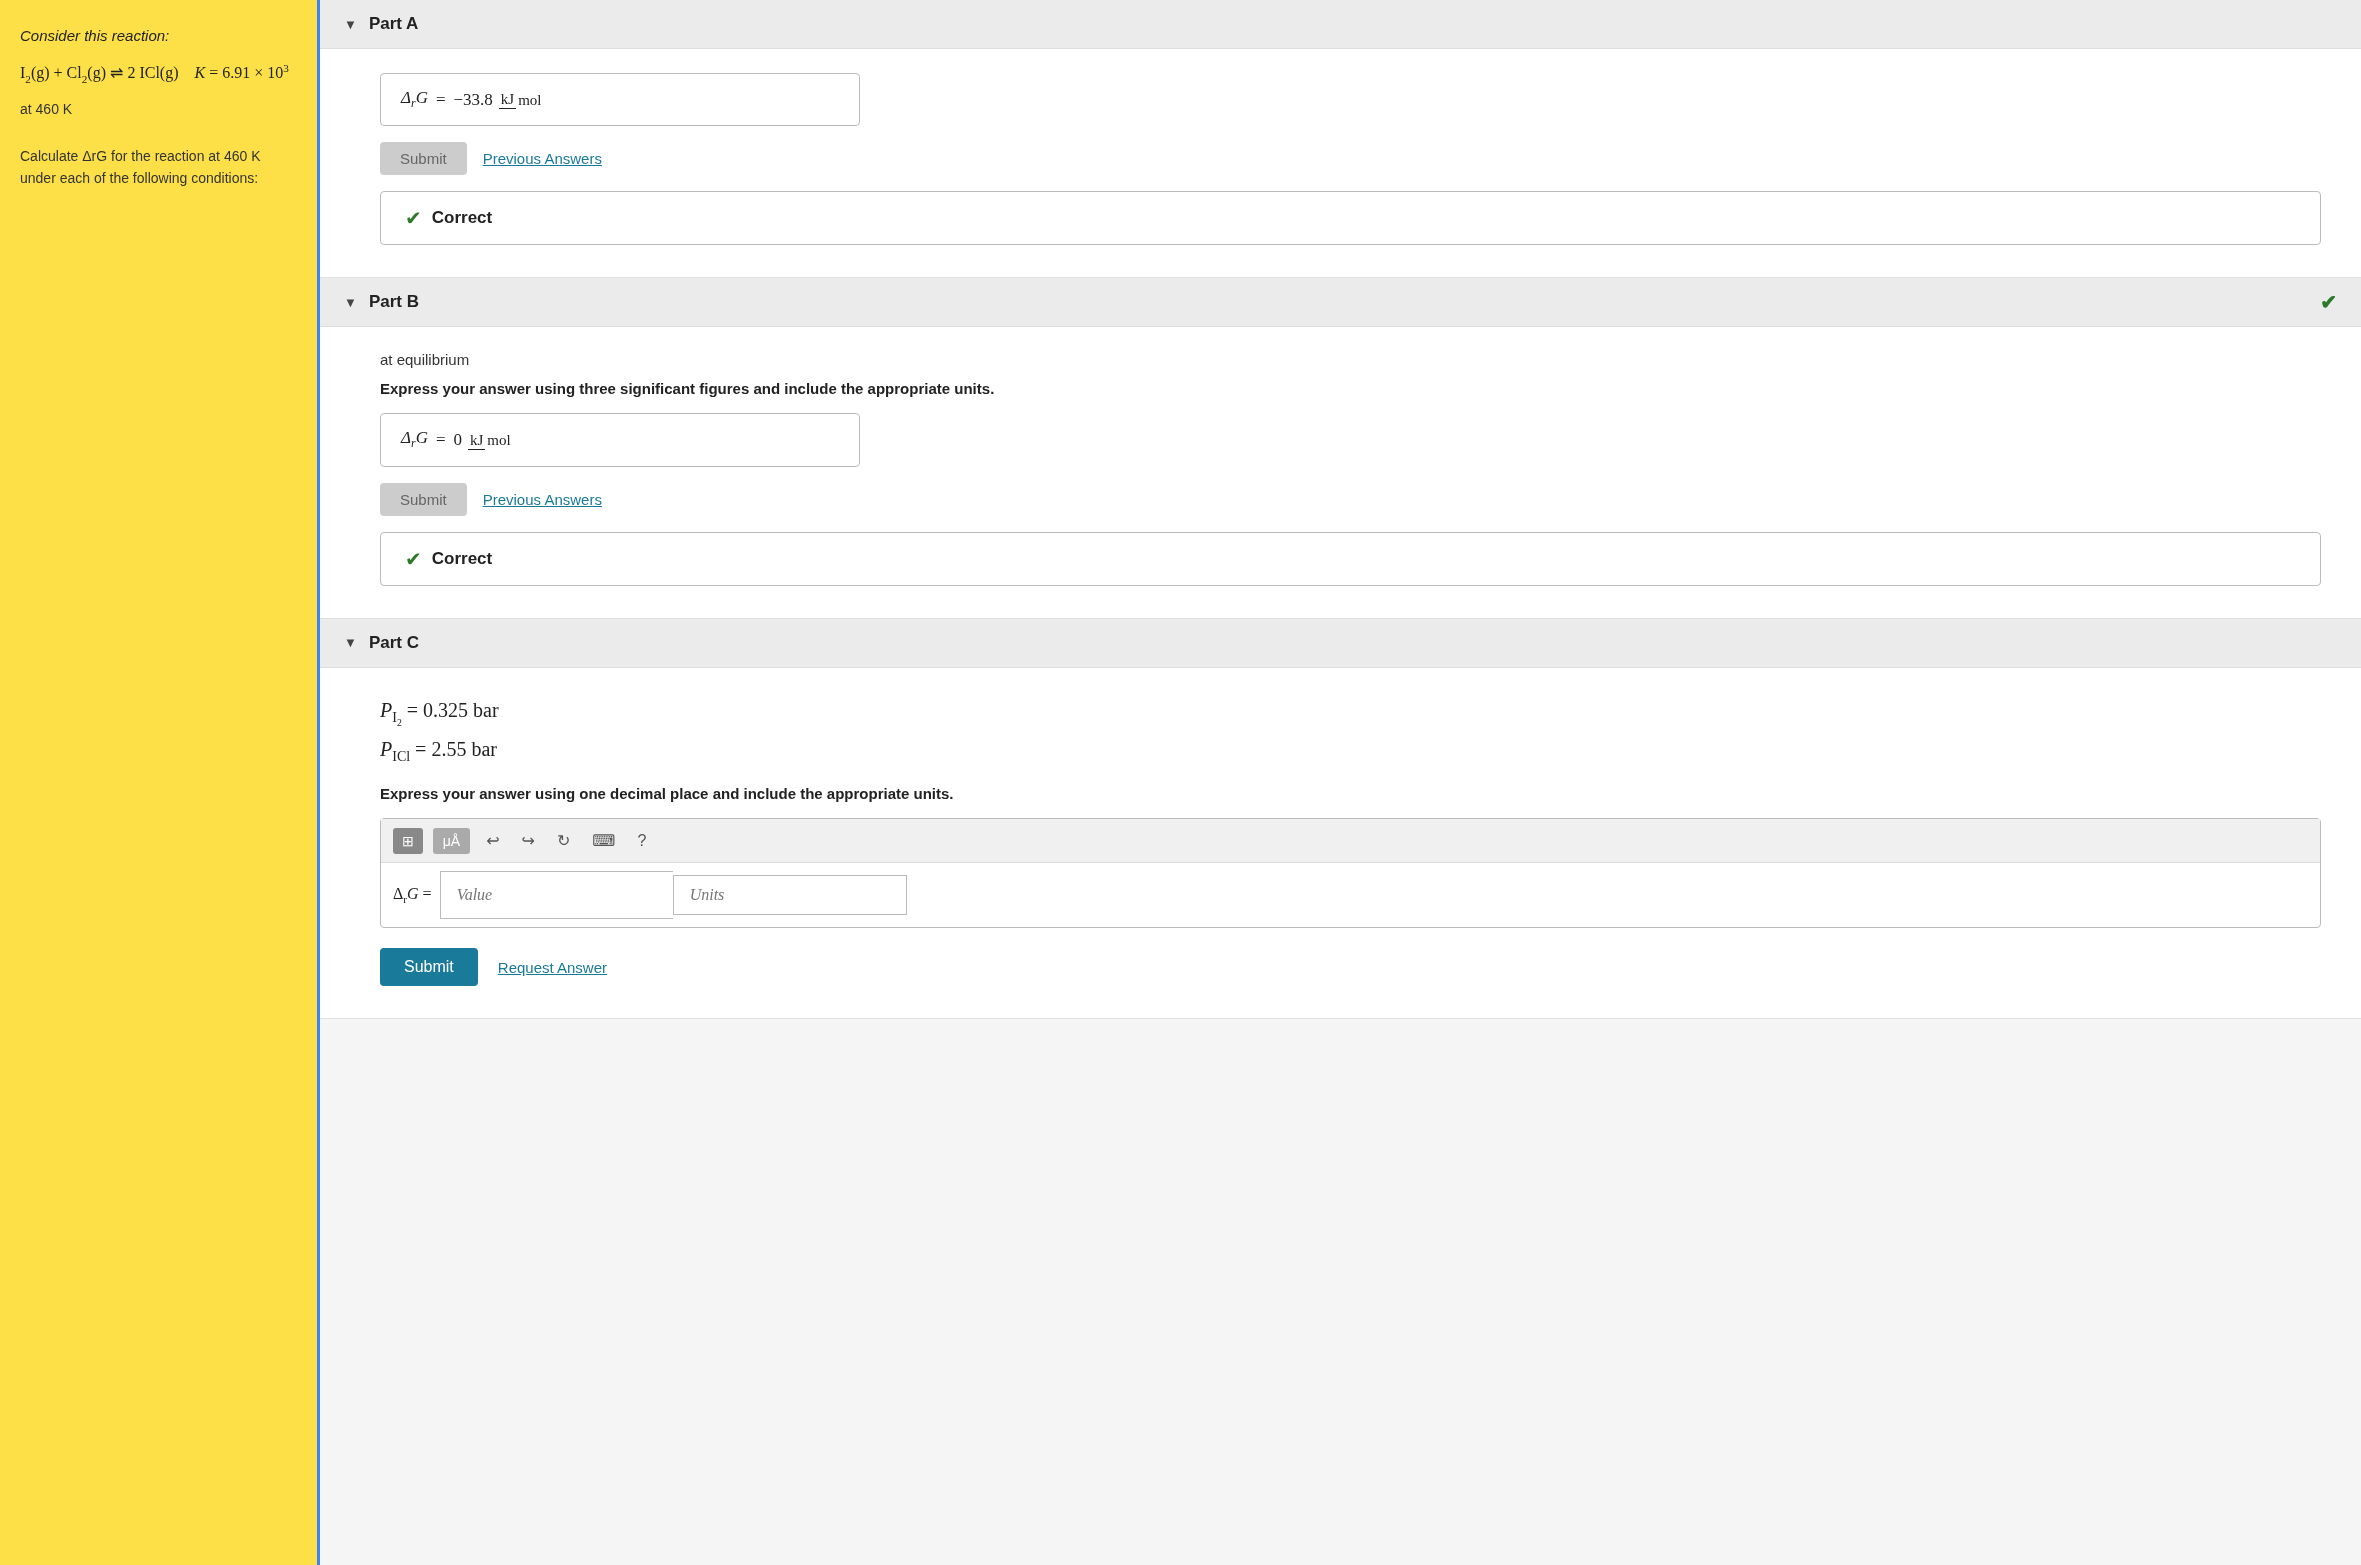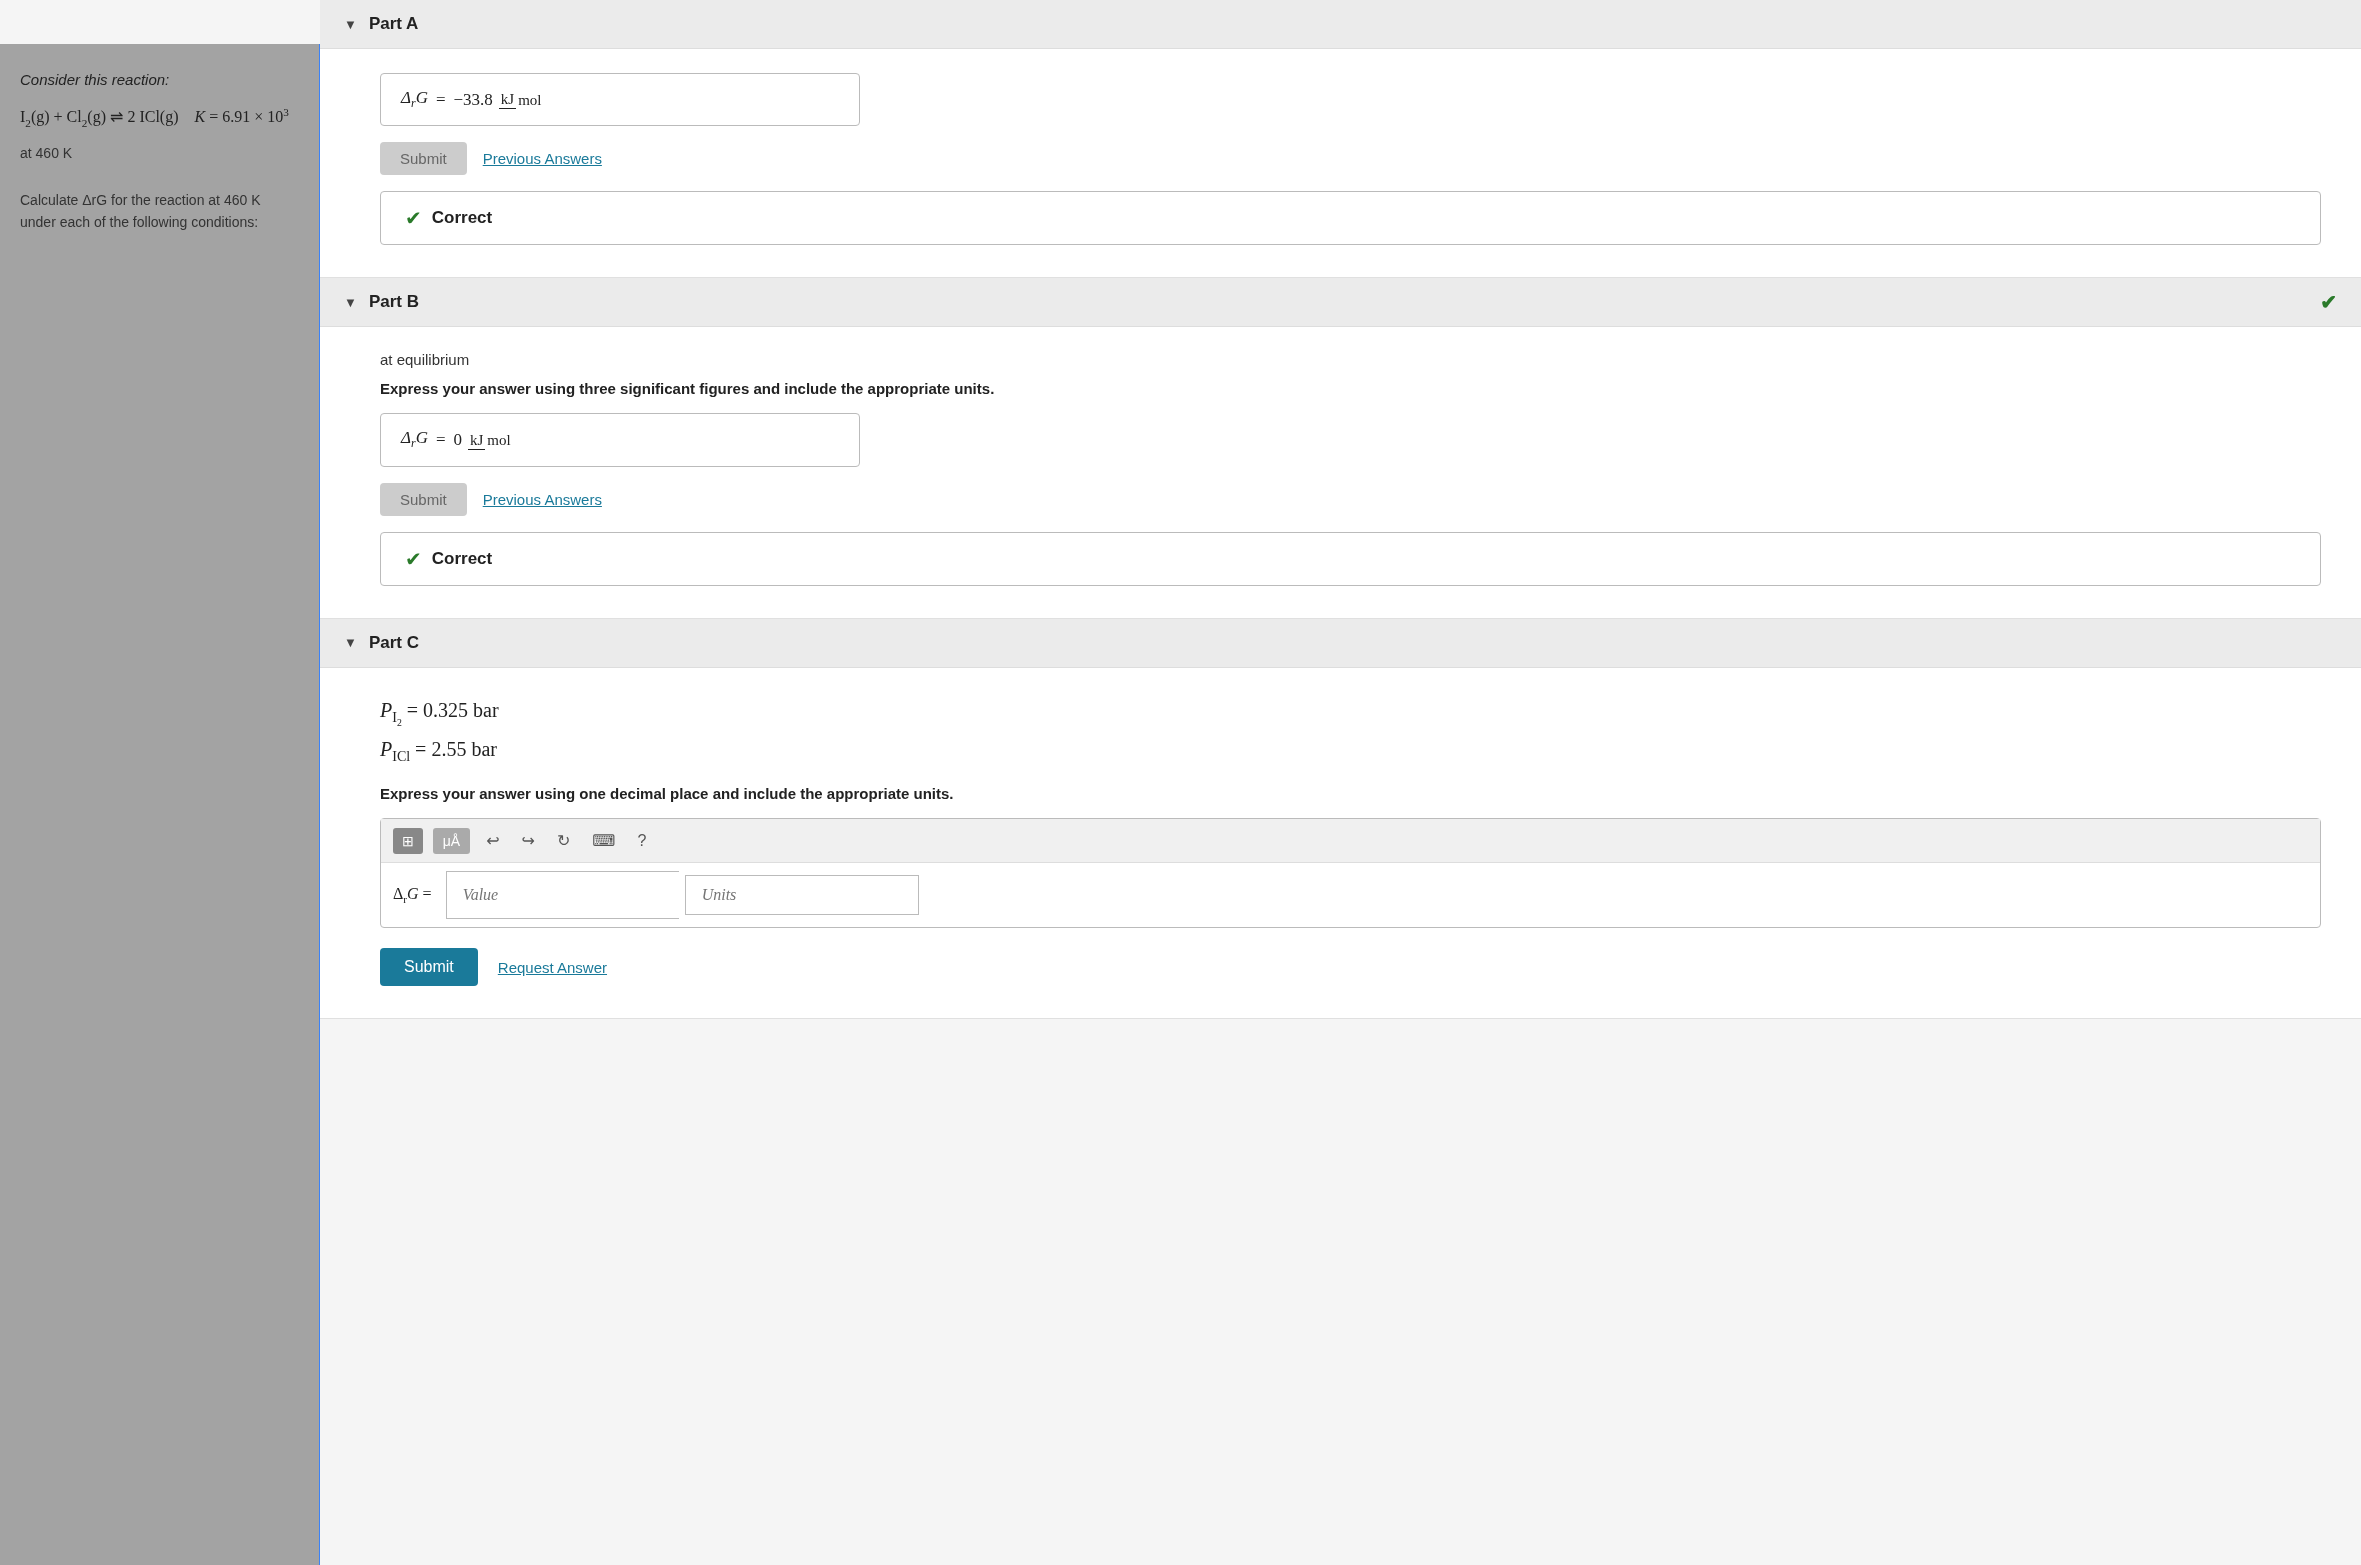--- a/index.html
+++ b/index.html
@@ -8,26 +8,25 @@
       font-size: 16px;
       background: #f5f5f5;
       color: #222;
       display: flex;
       min-height: 100vh;
     }
 
     .sidebar {
       width: 320px;
       min-width: 320px;
-      background: #a3a3a3;
+      background: #fde047;
       padding: 24px 20px;
-      border-right: 1px solid #3b82f6;
+      border-right: 3px solid #3b82f6;
       font-size: 15px;
       line-height: 1.6;
-      margin-top: 44px;
     }
 
     .sidebar-title {
       font-style: italic;
       margin-bottom: 12px;
     }
 
     .sidebar-reaction {
       font-family: 'Times New Roman', serif;
       margin-bottom: 10px;
@@ -268,21 +267,21 @@
       font-size: 16px;
       cursor: pointer;
       color: #555;
       padding: 4px 6px;
     }
 
     .input-fields-row {
       display: flex;
       align-items: center;
       padding: 8px 12px;
-      gap: 6px;
+      gap: 0;
     }
 
     .input-delta-label {
       font-family: 'Times New Roman', serif;
       font-size: 16px;
       margin-right: 8px;
       white-space: nowrap;
     }
 
     .input-value-field {

